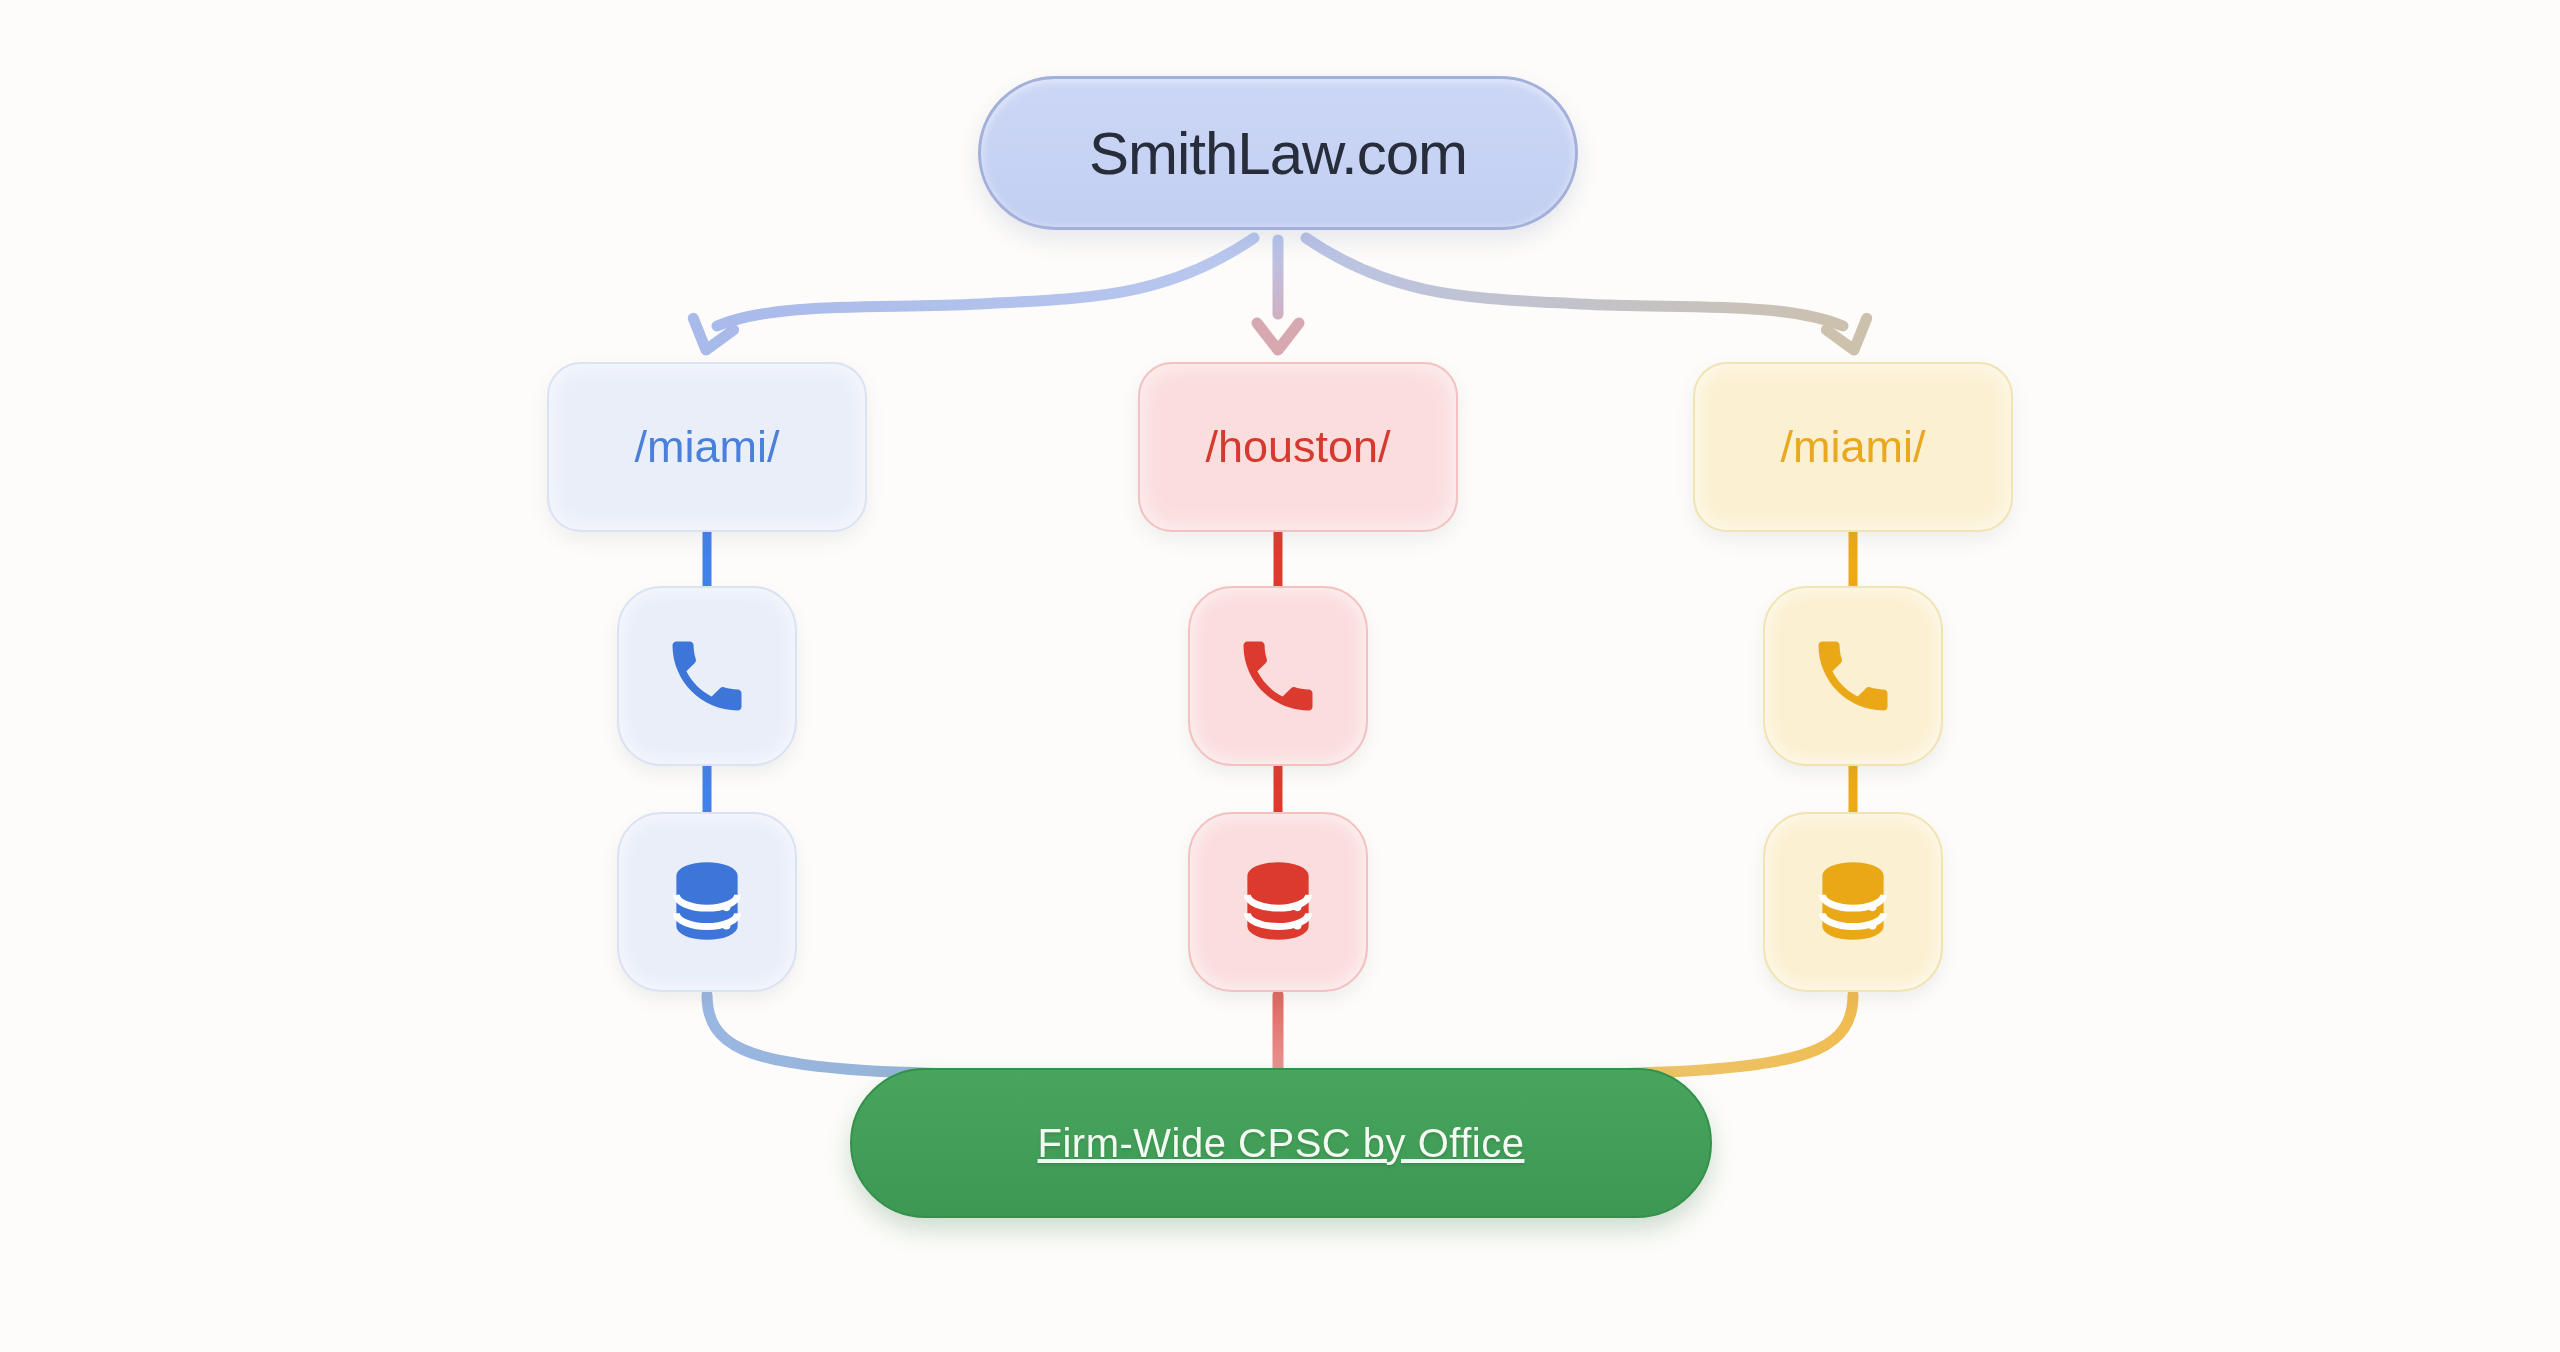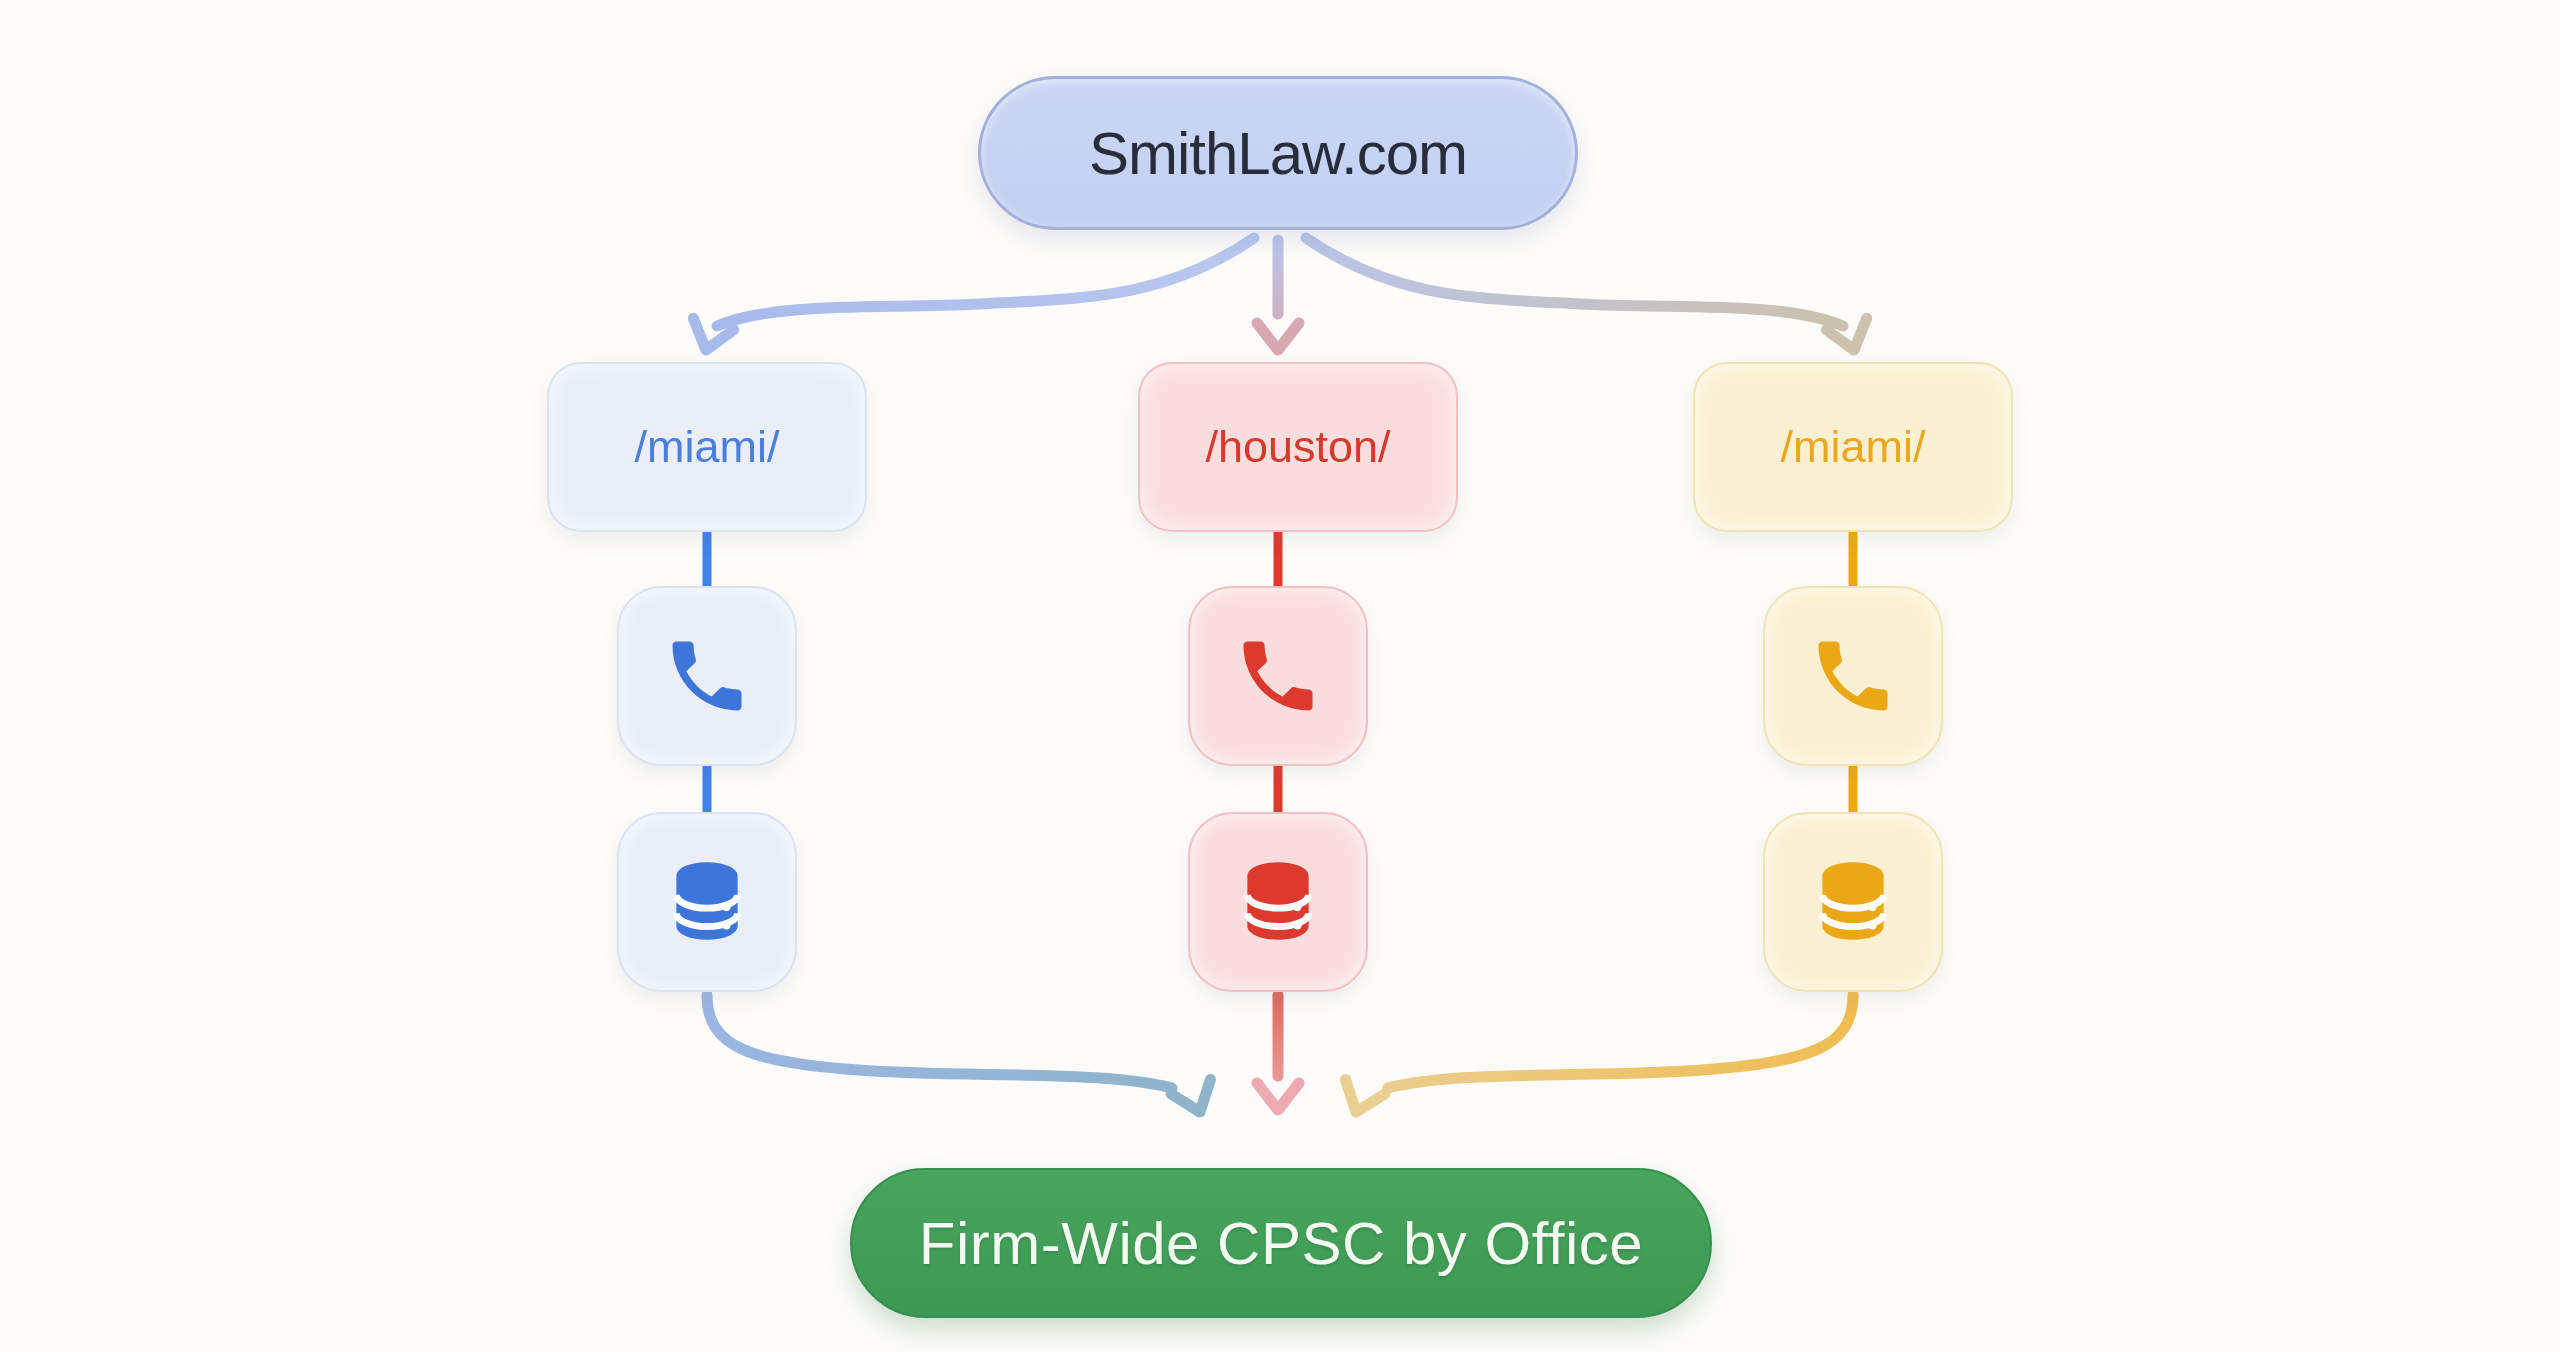--- a/index.html
+++ b/index.html
@@ -53,26 +53,27 @@
   .x-dallas {left:617px; background:var(--dallas-fill); border-color:var(--dallas-border);}
   .x-houston{left:1188px;background:var(--houston-fill);border-color:var(--houston-border);}
   .x-miami  {left:1763px;background:var(--miami-fill);  border-color:var(--miami-border);}
   .ic-dallas {color:#3d76d8;}
   .ic-houston{color:#dc3a2e;}
   .ic-miami  {color:#eaa816;}
   .icon-box svg{display:block;}
 
   
   .sink-pill{
-    left:850px;top:1168px;width:862px;height:150px;border-radius:75px;
+    left:850px;top:1068px;width:862px;height:150px;border-radius:75px;
     background:linear-gradient(180deg,#48a55e 0%,#3c9852 100%);
     border:2.5px solid var(--sink-border);
-    color:var(--sink-text);font-size:60px;font-weight:500;letter-spacing:.5px;
+    color:var(--sink-text);font-size:40px;font-weight:500;letter-spacing:.5px;
     box-shadow:0 12px 24px rgba(45,110,60,.22);
     text-shadow:0 2px 3px rgba(0,0,0,.12);
+    text-decoration:underline;
   }
 
   
   .wire{fill:none;stroke-linecap:round;stroke-linejoin:round;}
   .fan,.conv{stroke-width:11px;}
   .stub{stroke-width:9px;}
   .stub-dallas {stroke:var(--dallas-accent);}
   .stub-houston{stroke:var(--houston-accent);}
   .stub-miami  {stroke:var(--miami-accent);}
   .head{fill:none;stroke-width:11px;stroke-linecap:round;stroke-linejoin:round;}

